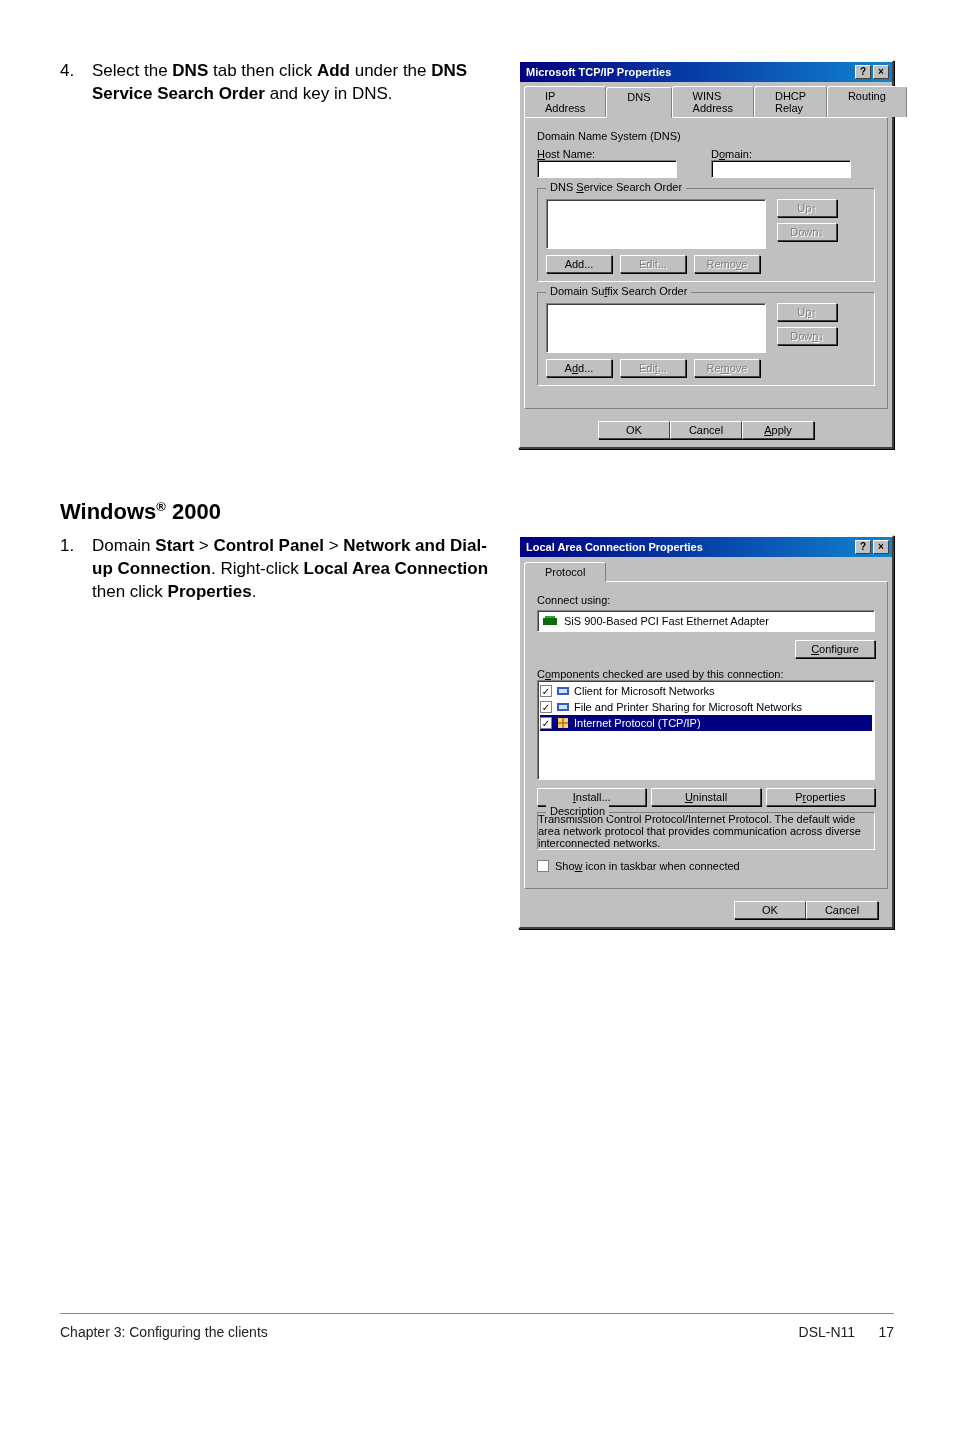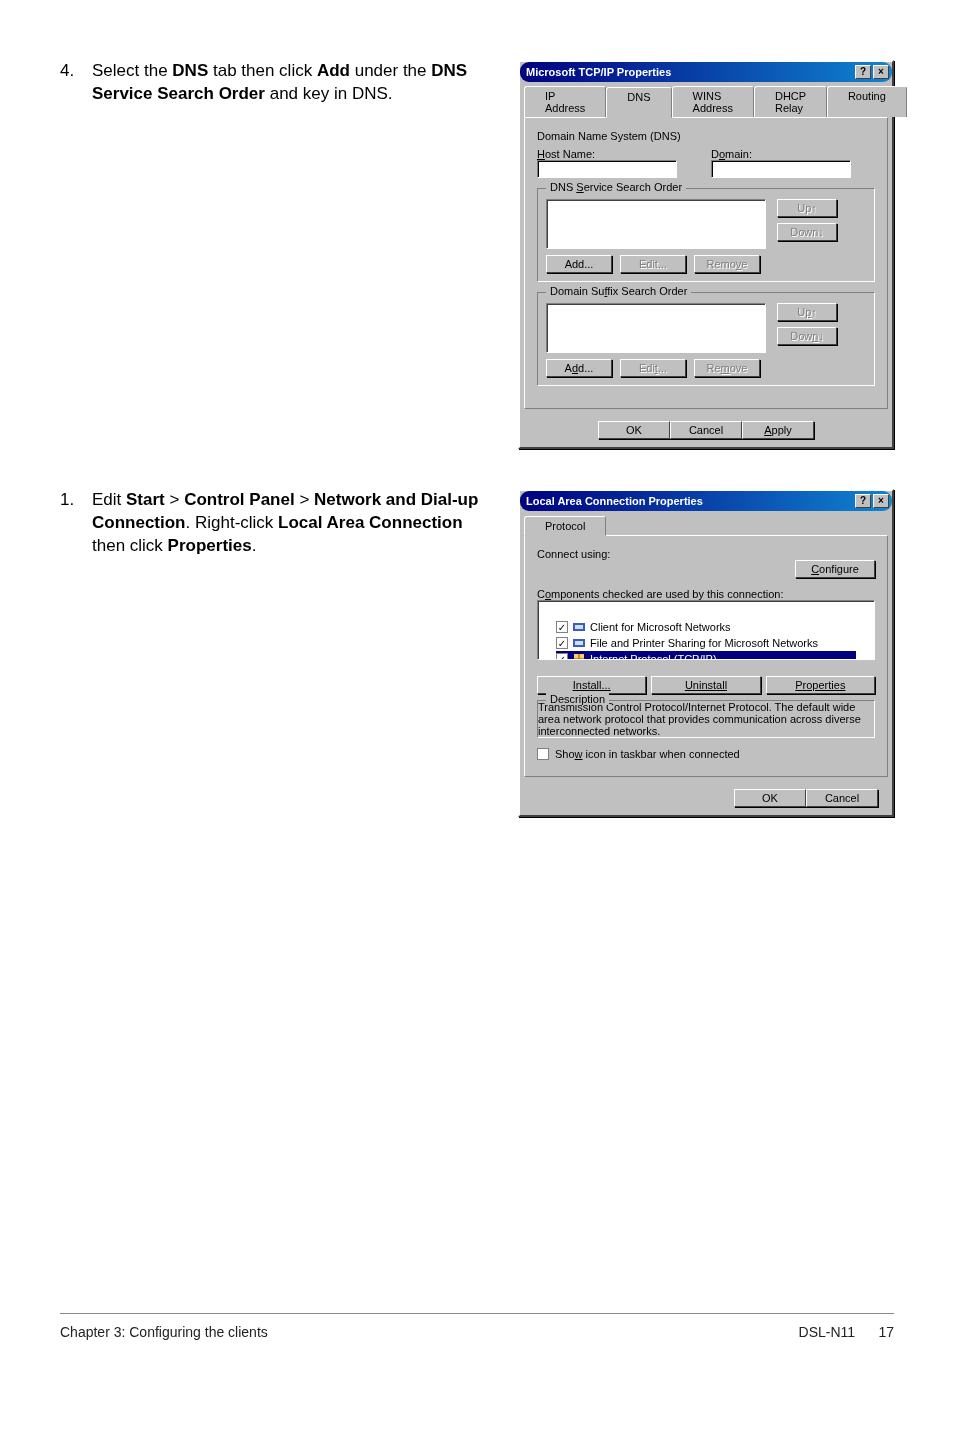--- a/index.html
+++ b/index.html
@@ -54,21 +54,20 @@
   }
   .titlebar {
     background: linear-gradient(to right, #000080, #1084d0);
     color: #fff;
     padding: 3px 3px 3px 6px;
     font-weight: bold;
     display: flex;
     justify-content: space-between;
     align-items: center;
     height: 20px;
-    border-radius: 9px;
   }
   .titlebar .title-buttons { display: flex; gap: 2px; }
   .tbtn {
     width: 16px; height: 14px;
     background: #c0c0c0;
     border: 1px solid #fff;
     border-right-color:#404040;
     border-bottom-color:#404040;
     color:#000; font-weight:bold;
     font-size:10px; line-height:12px; text-align:center;
@@ -158,22 +157,22 @@
   .row-btns { margin-top:6px; display:flex; gap:8px;}
   .dialog-footer { display:flex; justify-content:center; gap:0; padding:8px;}
 
   
   .complist {
     background:#fff;
     border:1px solid #808080;
     border-right-color:#fff;
     border-bottom-color:#fff;
     box-shadow: inset 1px 1px 0 #404040;
-    height:60px;
-    padding:18px;
+    height:100px;
+    padding:2px;
     overflow:hidden;
   }
   .complist .item { display:flex; align-items:center; gap:4px; padding:1px 0; font-size:11px;}
   .complist .item.selected { background:#000080; color:#fff;}
   .chk { width:12px; height:12px; border:1px solid #808080; background:#fff; display:inline-flex; align-items:center; justify-content:center; font-size:10px; color:#000;}
   .chk.unchecked::after { content:''; }
   .chk.checked::after { content:'✓'; }
   .mini-icon { width:14px; height:14px; display:inline-block; }
   .desc-box {
     border:1px solid #808080;
@@ -294,45 +293,55 @@
         </div>
         <div class="dialog-footer">
           <span class="btn" style="min-width:72px;">OK</span>
           <span class="btn" style="min-width:72px;">Cancel</span>
           <span class="btn" style="min-width:72px;"><span class="u">A</span>pply</span>
         </div>
       </div>
     </div>
   </div>
 
+  <div class="heading2">Windows<sup>®</sup> 2000</div>
 
   <div class="instr-row">
     <div class="instr-text">
       <div class="num-item">
         <div class="num">1.</div>
         <div>
-          <span>Edit </span><b>Start</b><span> &gt; </span><b>Control Panel</b><span> &gt; </span><b>Network and Dial-up Connection</b><span>. Right-click </span><b>Local Area Connection</b><span> then click </span><b>Properties</b><span>.</span>
+          <span>Domain </span><b>Start</b><span> &gt; </span><b>Control Panel</b><span> &gt; </span><b>Network and Dial-up Connection</b><span>. Right-click </span><b>Local Area Connection</b><span> then click </span><b>Properties</b><span>.</span>
         </div>
       </div>
     </div>
 
     <div class="dialog-shot">
       <div class="win-dialog" style="width:376px;">
         <div class="titlebar">
           <span>Local Area Connection Properties</span>
           <span class="title-buttons">
             <span class="tbtn">?</span>
             <span class="tbtn">×</span>
           </span>
         </div>
         <div class="tabs-row">
           <div class="tab active">Protocol</div>
         </div>
         <div class="tab-body">
           <div class="lbl">Connect using:</div>
+          <div class="adapter-row">
+            <span class="adapter-icon">
+              <svg viewBox="0 0 16 14" width="16" height="14">
+                  <rect x="1" y="4" width="14" height="7" class="icon-shape"></rect>
+                  <rect x="3" y="2" width="10" height="2" fill="#2aa52a"></rect>
+                </svg>
+            </span>
+            <span>SiS 900-Based PCI Fast Ethernet Adapter</span>
+          </div>
           <div style="text-align:right;">
             <span class="btn" style="min-width:80px;"><span class="u">C</span>onfigure</span>
           </div>
 
           <div class="lbl" style="margin-top:10px;">C<span class="u">o</span>mponents checked are used by this connection:</div>
           <div class="complist">
             <div class="item">
               <span class="chk checked"></span>
               <span class="mini-icon"><svg viewBox="0 0 14 14" width="14" height="14">
                     <rect x="1" y="3" width="12" height="8" fill="#3a5bbf"></rect>
@@ -351,21 +360,21 @@
             <div class="item selected">
               <span class="chk checked"></span>
               <span class="mini-icon"><svg viewBox="0 0 14 14" width="14" height="14">
                     <rect x="2" y="2" width="10" height="10" fill="#ffcc66"></rect>
                     <path d="M2 7 L12 7 M7 2 L7 12" stroke="#805500" stroke-width="1"></path>
                   </svg></span>
               <span>Internet Protocol (TCP/IP)</span>
             </div>
           </div>
 
-          <div style="display:flex; gap:5px; margin-top:16px;text-decoration:underline;">
+          <div style="display:flex; gap:5px; margin-top:8px;">
             <span class="btn" style="flex:1;"><span class="u">I</span>nstall...</span>
             <span class="btn" style="flex:1;"><span class="u">U</span>ninstall</span>
             <span class="btn" style="flex:1;">P<span class="u">r</span>operties</span>
           </div>
 
           <div class="desc-box">
             <span class="legend">Description</span>
             <div style="font-size:11px;">Transmission Control Protocol/Internet Protocol. The default wide area network protocol that provides communication across diverse interconnected networks.</div>
           </div>
 

